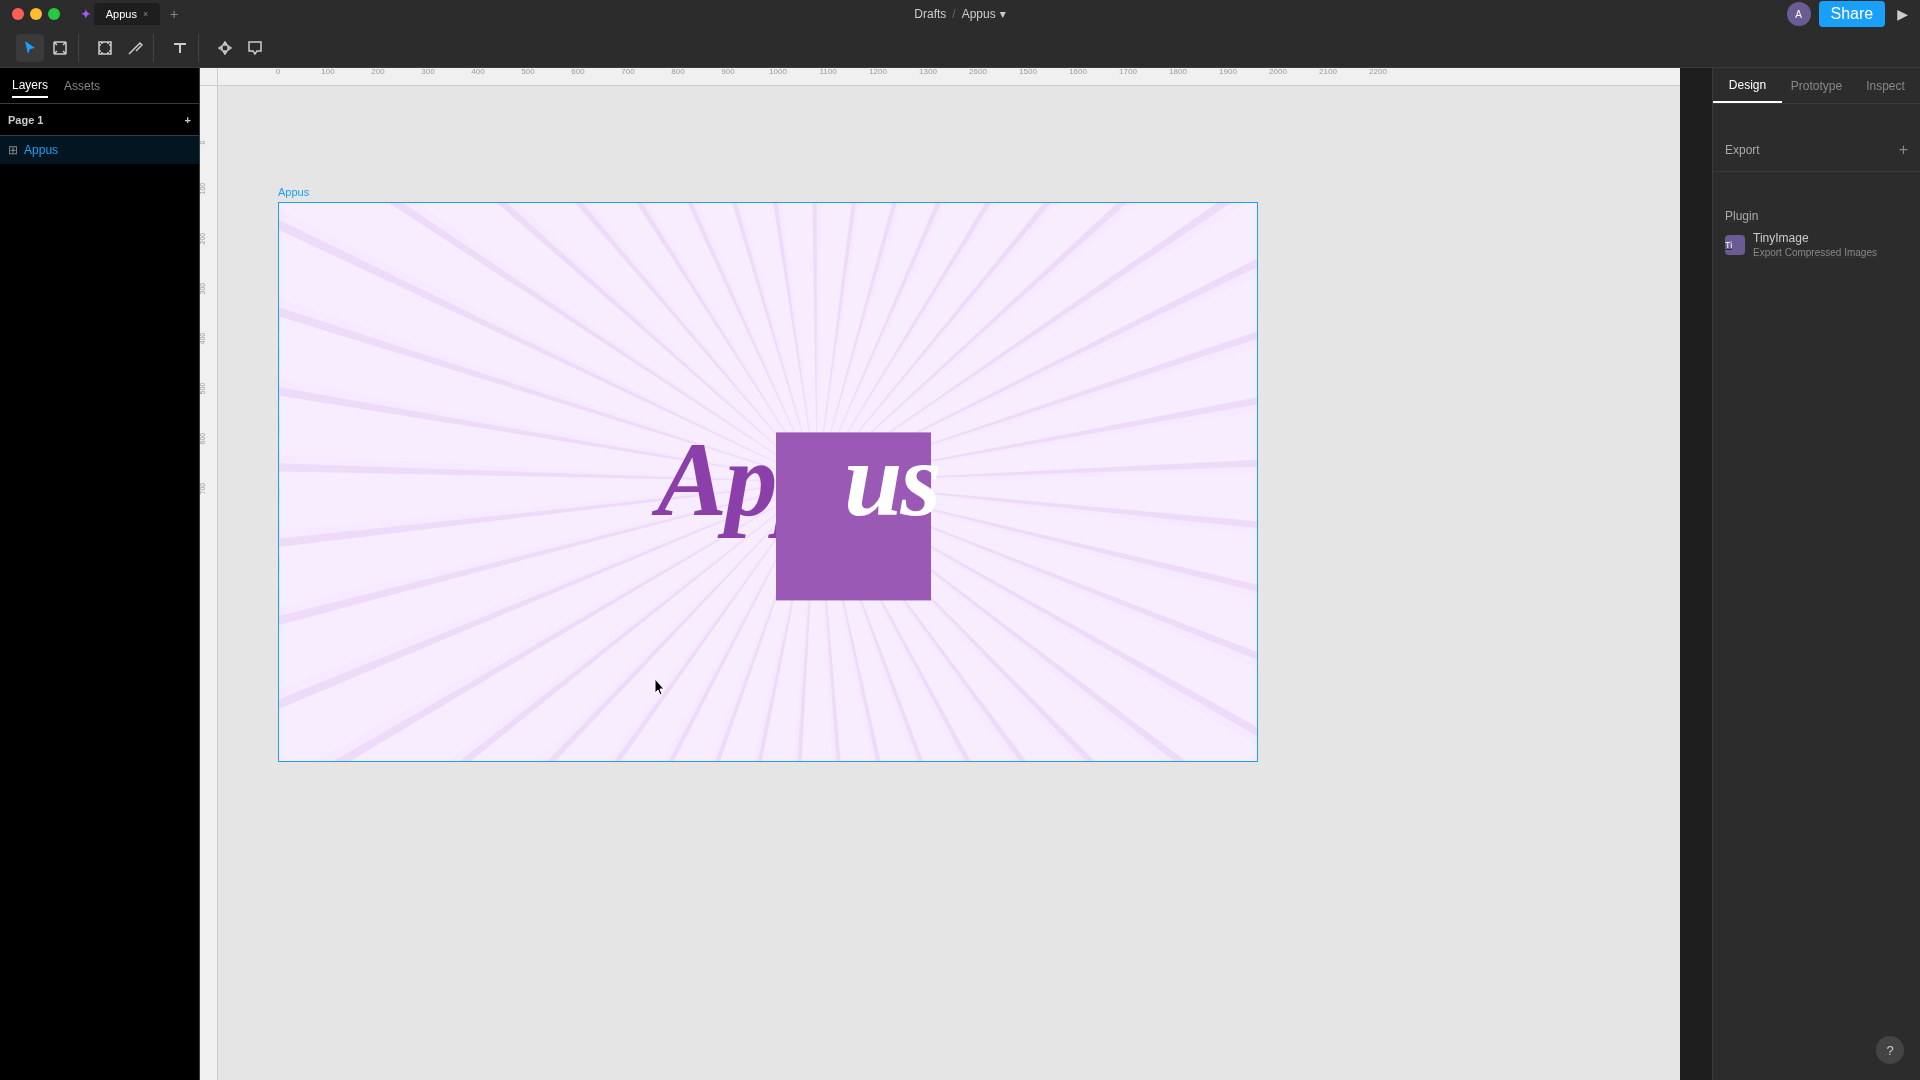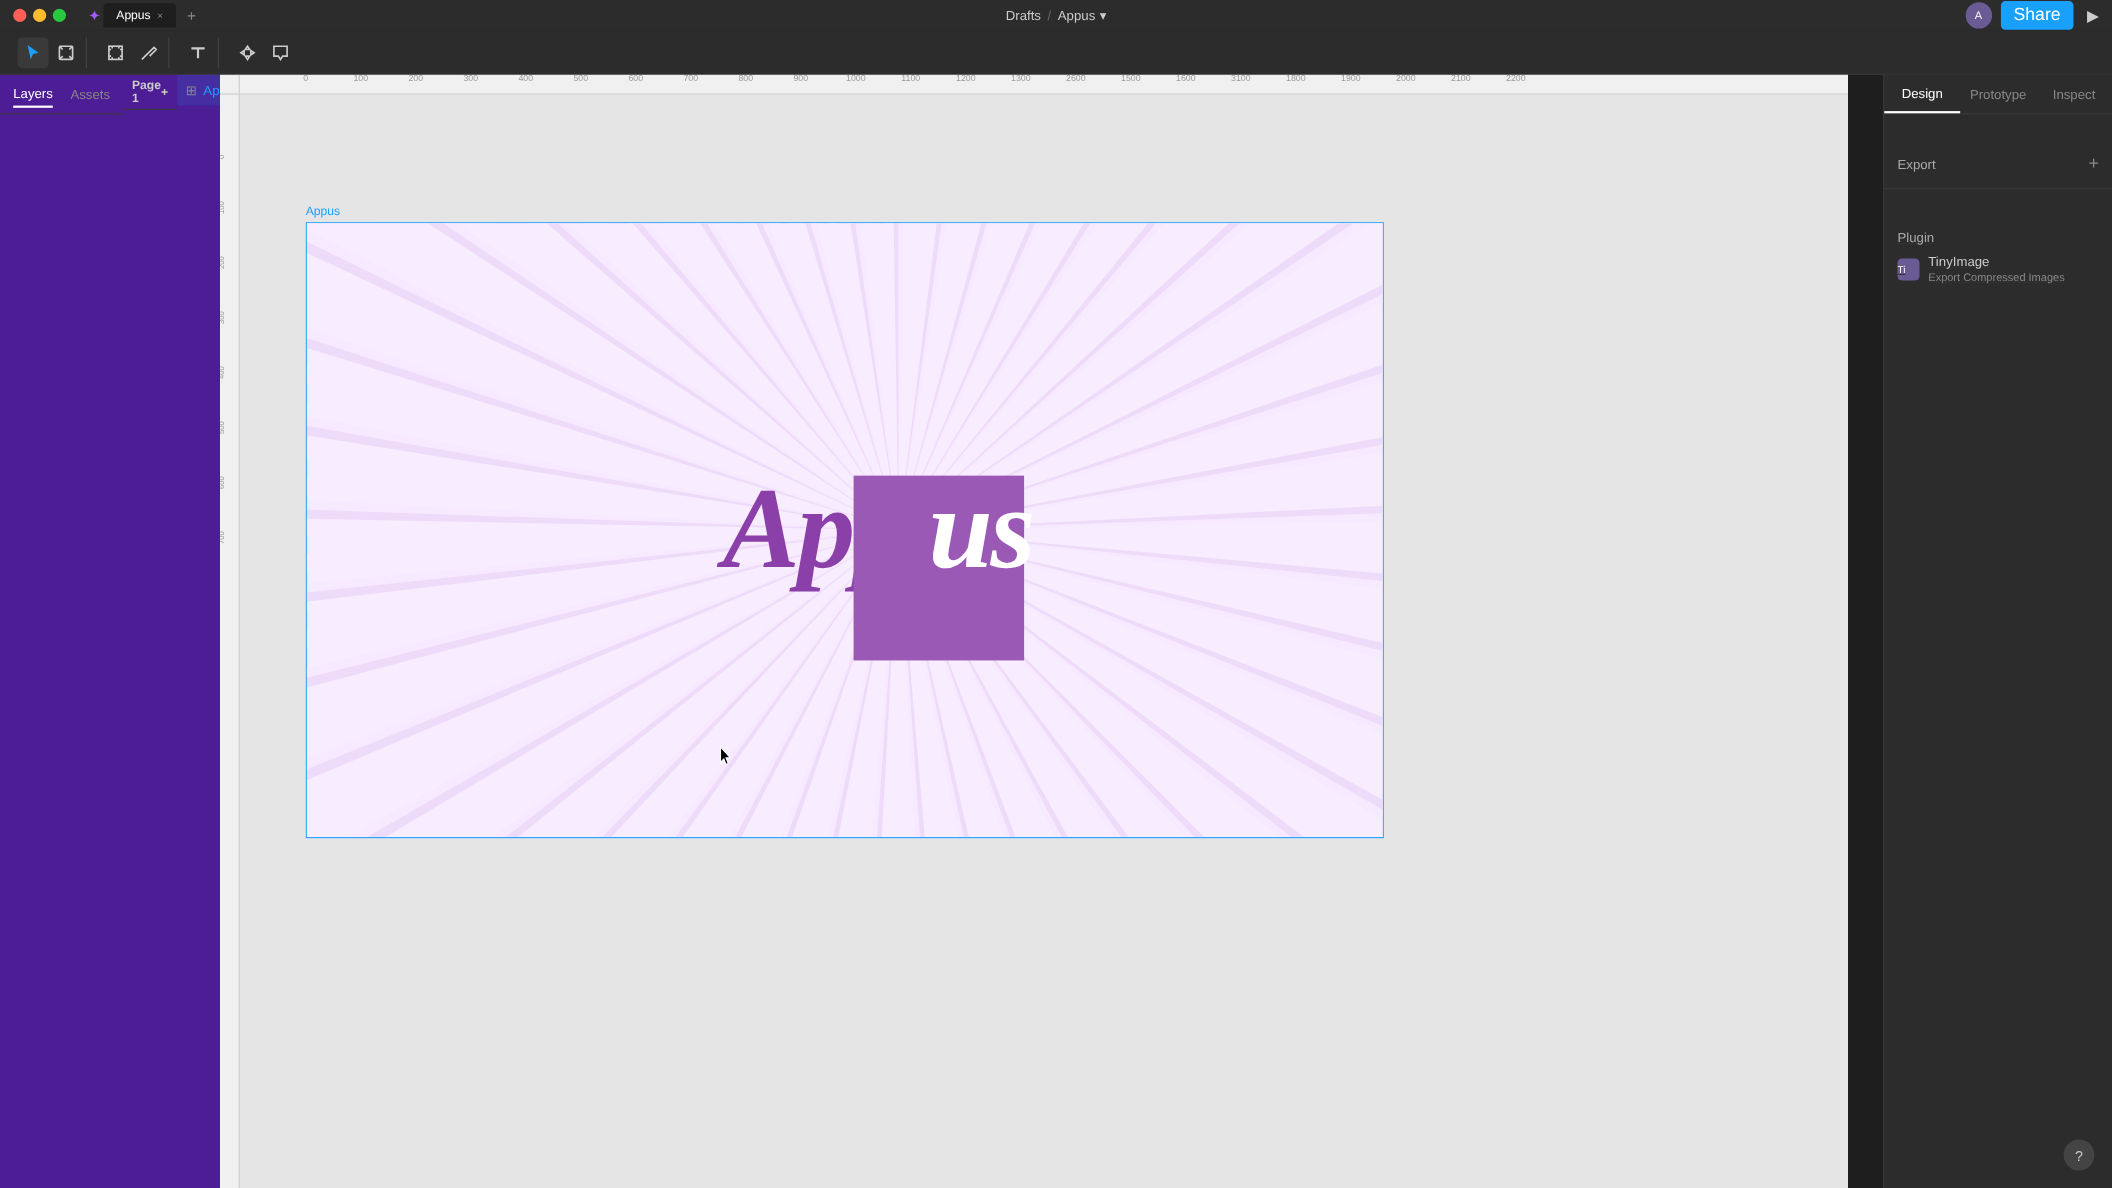--- a/index.html
+++ b/index.html
@@ -52,23 +52,24 @@
     }
     .tool-btn.active { background: #3a3a3a; color: #18a0fb; }
     .tool-btn svg { width: 16px; height: 16px; }
 
     
     .left-panel {
       position: absolute;
       left: 0; top: 68px;
       width: 200px;
       height: calc(1080px - 68px);
-      background: #4c1d95;
+      background: #000000;
       border-right: 1px solid #3a3a3a;
       display: flex;
+      flex-direction: column;
     }
     .panel-tabs {
       display: flex;
       border-bottom: 1px solid #3a3a3a;
       height: 36px;
       align-items: center;
       padding: 0 12px;
       gap: 16px;
     }
     .panel-tab { color: #888; font-size: 12px; cursor: pointer; padding: 4px 0; }
@@ -388,21 +389,21 @@
       <span class="ruler-num" style="left:410px;">700</span>
       <span class="ruler-num" style="left:460px;">800</span>
       <span class="ruler-num" style="left:510px;">900</span>
       <span class="ruler-num" style="left:560px;">1000</span>
       <span class="ruler-num" style="left:610px;">1100</span>
       <span class="ruler-num" style="left:660px;">1200</span>
       <span class="ruler-num" style="left:710px;">1300</span>
       <span class="ruler-num" style="left:760px;">2600</span>
       <span class="ruler-num" style="left:810px;">1500</span>
       <span class="ruler-num" style="left:860px;">1600</span>
-      <span class="ruler-num" style="left:910px;">3100</span>
+      <span class="ruler-num" style="left:910px;">1700</span>
       <span class="ruler-num" style="left:960px;">1800</span>
       <span class="ruler-num" style="left:1010px;">1900</span>
       <span class="ruler-num" style="left:1060px;">2000</span>
       <span class="ruler-num" style="left:1110px;">2100</span>
       <span class="ruler-num" style="left:1160px;">2200</span>
     </div>
   </div>
 
   <div class="ruler-v">
     <div style="position:relative; height:100%;">

